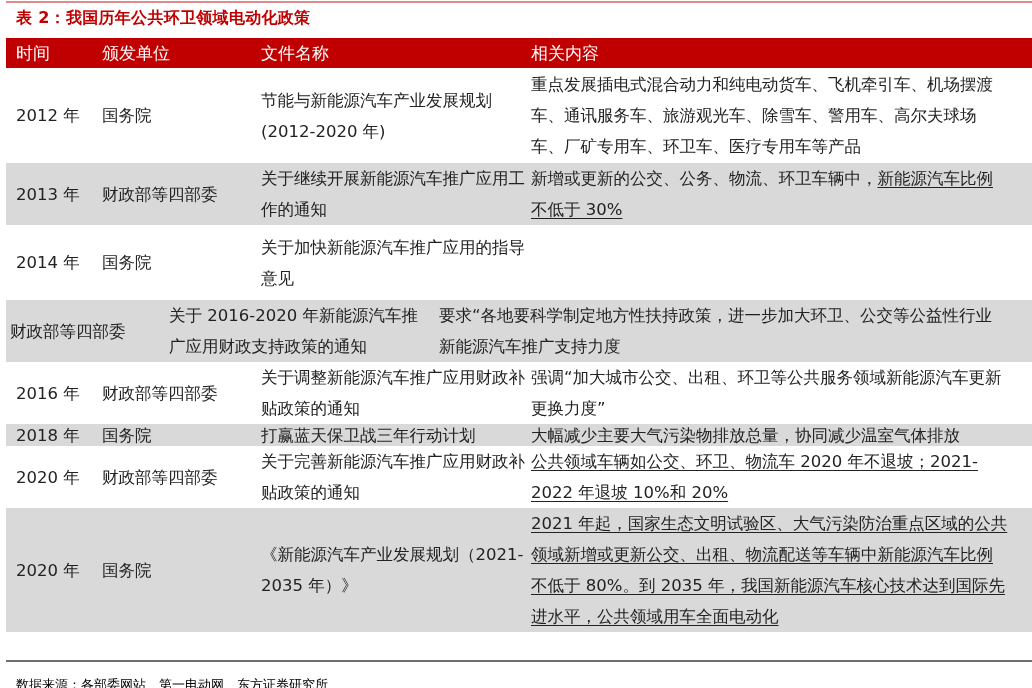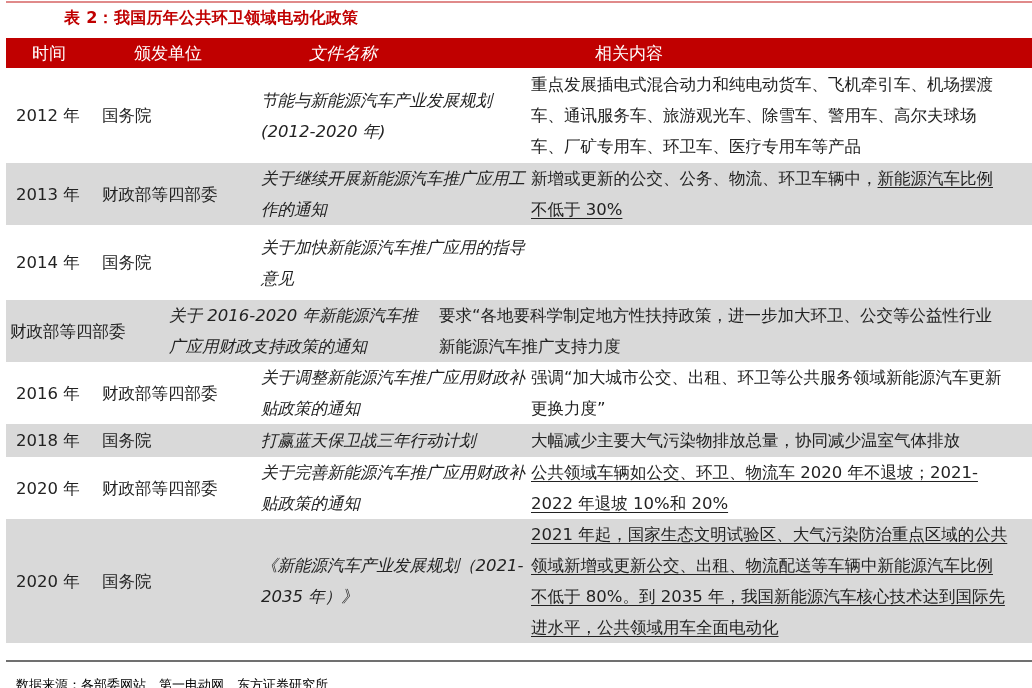--- a/index.html
+++ b/index.html
@@ -25,21 +25,20 @@
     }
     .title {
       position: absolute;
       left: 16px;
       top: 6px;
       font-size: 16px;
       font-weight: bold;
       color: #c00000;
       line-height: 24px;
       letter-spacing: 0.3px;
-      margin-left: 48px;
     }
     .table {
       position: absolute;
       left: 6px;
       right: 0;
       top: 38px;
     }
     .hdr {
       display: flex;
       height: 30px;
@@ -51,23 +50,23 @@
     .row {
       display: flex;
       align-items: center;
       font-size: 16.5px;
       color: #222;
     }
     .row.gray { background: #d9d9d9; }
     .row.white { background: #ffffff; }
     .c1 { width: 92px; padding-left: 10px; box-sizing: border-box; flex: none; }
     .c2 { width: 157px; padding-left: 4px; box-sizing: border-box; flex: none; }
-    .c3 { width: 270px; padding-left: 6px; box-sizing: border-box; flex: none; font-style: italic; }
+    .c3 { width: 270px; padding-left: 6px; box-sizing: border-box; flex: none; }
     .c4 { flex: 1; padding-left: 6px; padding-right: 24px; box-sizing: border-box; }
-    .hdr .c1, .hdr .c2, .hdr .c3, .hdr .c4 { line-height: 30px; margin-left: 16px; }
+    .hdr .c1, .hdr .c2, .hdr .c3, .hdr .c4 { line-height: 30px; }
     .cell-text { line-height: 31px; }
     .u { text-decoration: underline; text-underline-offset: 3px; text-decoration-thickness: 1px; }
     .bottom-rule {
       position: absolute;
       left: 6px;
       right: 0;
       top: 660px;
       height: 2px;
       background: #707070;
     }
@@ -122,21 +121,21 @@
     <div class="c4 cell-text"><span>要求“各地要科学制定地方性扶持政策，进一步加大环卫、公交等公益性行业新能源汽车推广支持力度</span></div>
   </div>
 
   <div class="row white" style="height:62px">
     <div class="c1 cell-text">2016 年</div>
     <div class="c2 cell-text">财政部等四部委</div>
     <div class="c3 cell-text">关于调整新能源汽车推广应用财政补贴政策的通知</div>
     <div class="c4 cell-text"><span>强调“加大城市公交、出租、环卫等公共服务领域新能源汽车更新更换力度”</span></div>
   </div>
 
-  <div class="row gray" style="height:33px">
+  <div class="row gray" style="height:22px">
     <div class="c1 cell-text">2018 年</div>
     <div class="c2 cell-text">国务院</div>
     <div class="c3 cell-text">打赢蓝天保卫战三年行动计划</div>
     <div class="c4 cell-text"><span>大幅减少主要大气污染物排放总量，协同减少温室气体排放</span></div>
   </div>
 
   <div class="row white" style="height:62px">
     <div class="c1 cell-text">2020 年</div>
     <div class="c2 cell-text">财政部等四部委</div>
     <div class="c3 cell-text">关于完善新能源汽车推广应用财政补贴政策的通知</div>

